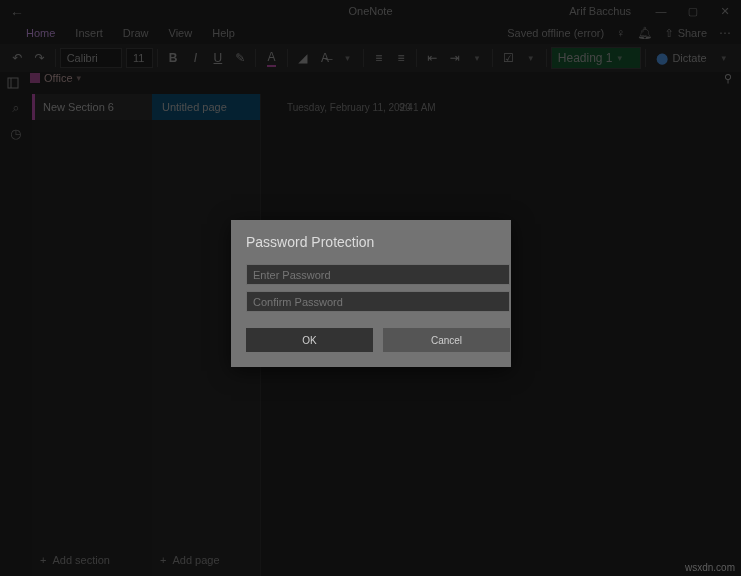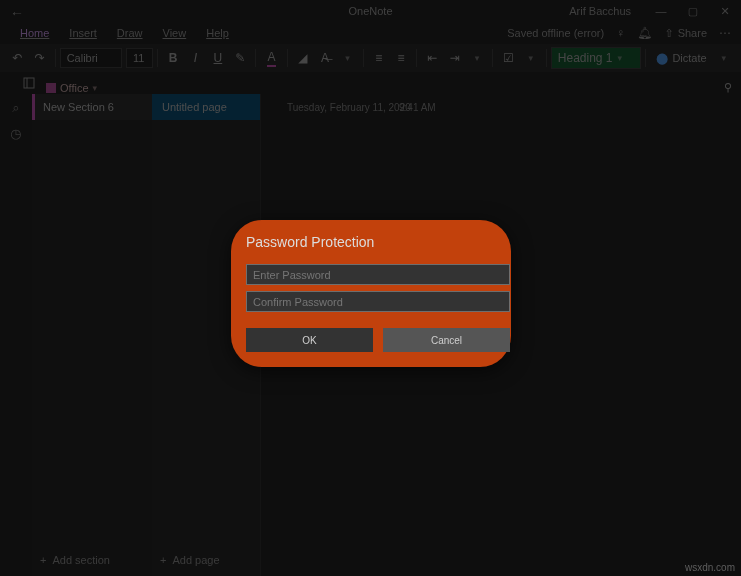--- a/index.html
+++ b/index.html
@@ -9,60 +9,60 @@
 
 
 .titlebar { height:22px; display:flex; align-items:center; color:#8a8a8a; font-size:11px; position:relative; }
 .back { width:34px; height:100%; display:flex; align-items:center; justify-content:center; color:#8a8a8a; font-size:14px; }
 .title-center { position:absolute; left:50%; transform:translateX(-50%); color:#909090; }
 .user { position:absolute; right:110px; }
 .wincontrols { position:absolute; right:0; top:0; height:22px; display:flex; }
 .wincontrols div { width:32px; height:22px; display:flex; align-items:center; justify-content:center; color:#8a8a8a; font-size:11px; }
 
 
-.tabs { height:22px; display:flex; align-items:center; font-size:11px; color:#8a8a8a; padding-left:10px; position:relative;text-decoration:underline; }
+.tabs { height:22px; display:flex; align-items:center; font-size:11px; color:#8a8a8a; padding-left:16px; position:relative; }
 .tab { padding:0 10px; line-height:22px; cursor:pointer; }
 .tab.active { color:#b98bd4; }
 .tabs-right { position:absolute; right:10px; top:0; height:22px; display:flex; align-items:center; gap:12px; color:#8a8a8a; font-size:11px; }
 .tabs-right .status { color:#888; }
 .tabs-right .icon { font-size:12px; }
 .share { display:flex; align-items:center; gap:4px; }
 
 
 .toolbar { height:28px; background:#262626; display:flex; align-items:center; font-size:11px; color:#9a9a9a; padding:0 6px; gap:0; position:relative; }
 .tb-btn { width:24px; height:24px; display:flex; align-items:center; justify-content:center; color:#9a9a9a; font-size:12px; }
 .sep { width:1px; height:18px; background:#3a3a3a; margin:0 4px; }
 .font-box { height:20px; background:#1d1d1d; border:1px solid #3a3a3a; padding:0 6px; line-height:18px; font-size:11px; }
 .font-size { width:28px; text-align:left; }
 .heading-box { width:96px; height:22px; background:#14532d; border:1px solid #3a3a3a; color:#9a9a9a; display:flex; align-items:center; padding:0 6px; font-size:12px; gap:5px; }
 .dictate { display:flex; align-items:center; padding:0 6px; gap:4px; color:#9a9a9a; font-size:11px; }
 .caret-sm { font-size:9px; opacity:0.6; }
 
 
-.navrow { height:22px; display:flex; align-items:flex-end; font-size:11px; color:#9a9a9a;padding-left:16px; }
+.navrow { height:22px; display:flex; align-items:flex-start; font-size:11px; color:#9a9a9a; }
 .navrow .book { width:26px; height:22px; display:flex; align-items:center; justify-content:center; }
 .navrow .nb { display:flex; align-items:center; gap:4px; padding:0 4px; color:#b89c9c; }
 .navrow .right-icon { margin-left:auto; width:26px; text-align:center; color:#9a9a9a; }
 
 
 .body { position:absolute; top:94px; bottom:0; left:0; right:0; display:flex; }
 .left-icons { width:32px; background:#1f1f1f; display:flex; flex-direction:column; align-items:center; padding-top:6px; gap:10px; color:#767676; font-size:13px; }
 .sections { width:120px; background:#222; display:flex; flex-direction:column; position:relative; }
 .section-item { height:26px; background:#2b2b2b; border-left:3px solid #b14da5; color:#a9a9a9; font-size:11px; display:flex; align-items:center; padding-left:8px; }
 .pages { width:108px; background:#242424; position:relative; }
 .page-item { height:26px; background:#0c4a6e; color:#a9a9a9; font-size:11px; display:flex; align-items:center; padding-left:10px; }
 .bottom-add { position:absolute; bottom:4px; left:0; right:0; height:24px; display:flex; align-items:center; padding-left:8px; color:#808080; font-size:11px; gap:6px; }
 .content { flex:1; background:#1f1f1f; border-left:1px solid #2e2e2e; position:relative; }
 .date { position:absolute; top:8px; left:26px; color:#7a7a7a; font-size:10px; }
 .time { position:absolute; top:8px; left:138px; color:#7a7a7a; font-size:10px; }
 
 .watermark { position:absolute; bottom:3px; right:6px; color:#5e5e5e; font-size:10px; z-index:20; }
 
 
-.dialog { position:absolute; z-index:10; left:231px; top:220px; width:280px; background:#c2410c; box-shadow:0 4px 20px rgba(0,0,0,0.6); padding:14px 1px 15px 15px; color:#d6d6d6;border-radius:31px; }
+.dialog { position:absolute; z-index:10; left:231px; top:220px; width:280px; background:#737373; box-shadow:0 4px 20px rgba(0,0,0,0.6); padding:14px 1px 15px 15px; color:#d6d6d6; }
 .dialog h1 { font-weight:400; font-size:14px; margin-bottom:14px; color:#dcdcdc; }
 .pw-input { width:100%; height:21px; background:#333; border:1px solid #6e6e6e; color:#b8b8b8; font-size:11px; padding:0 6px; margin-bottom:6px; outline:none; }
 .dlg-buttons { display:flex; gap:10px; margin-top:10px; }
 .dlg-btn { flex:1; height:24px; background:#333; color:#cfcfcf; border:none; font-size:10px; cursor:pointer; }
 .dlg-btn.primary { background:#555; }
 
 svg { display:block; }
 </style>
 </head>
 <body>

